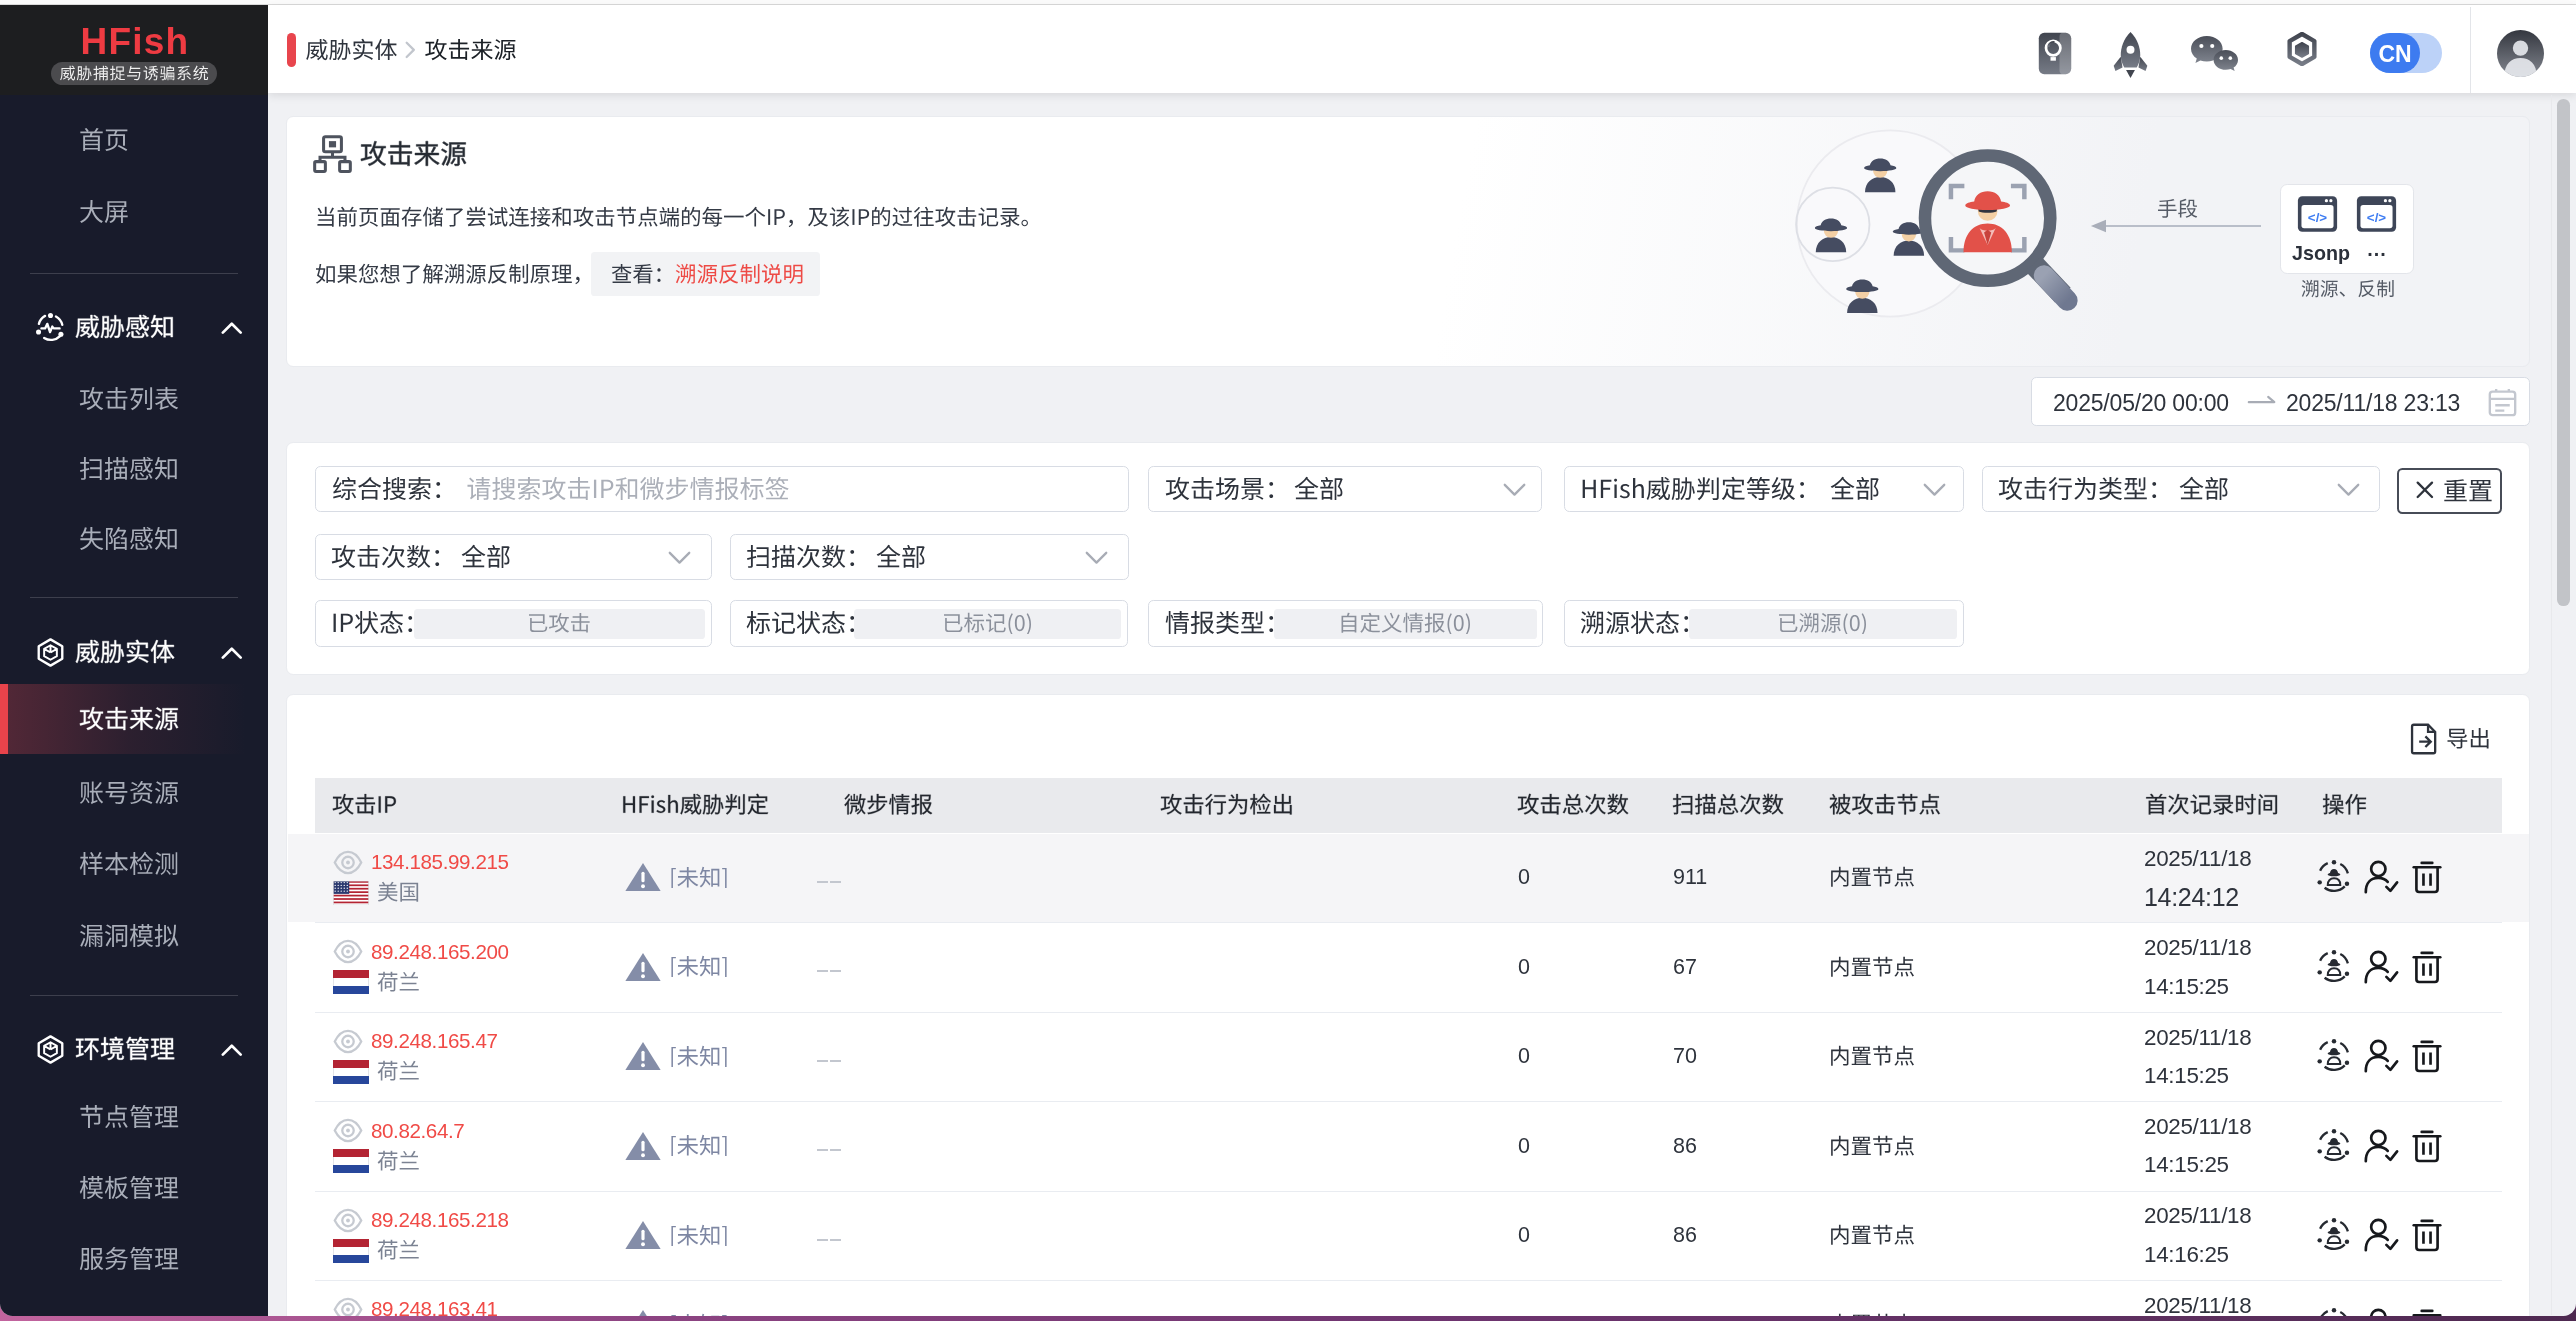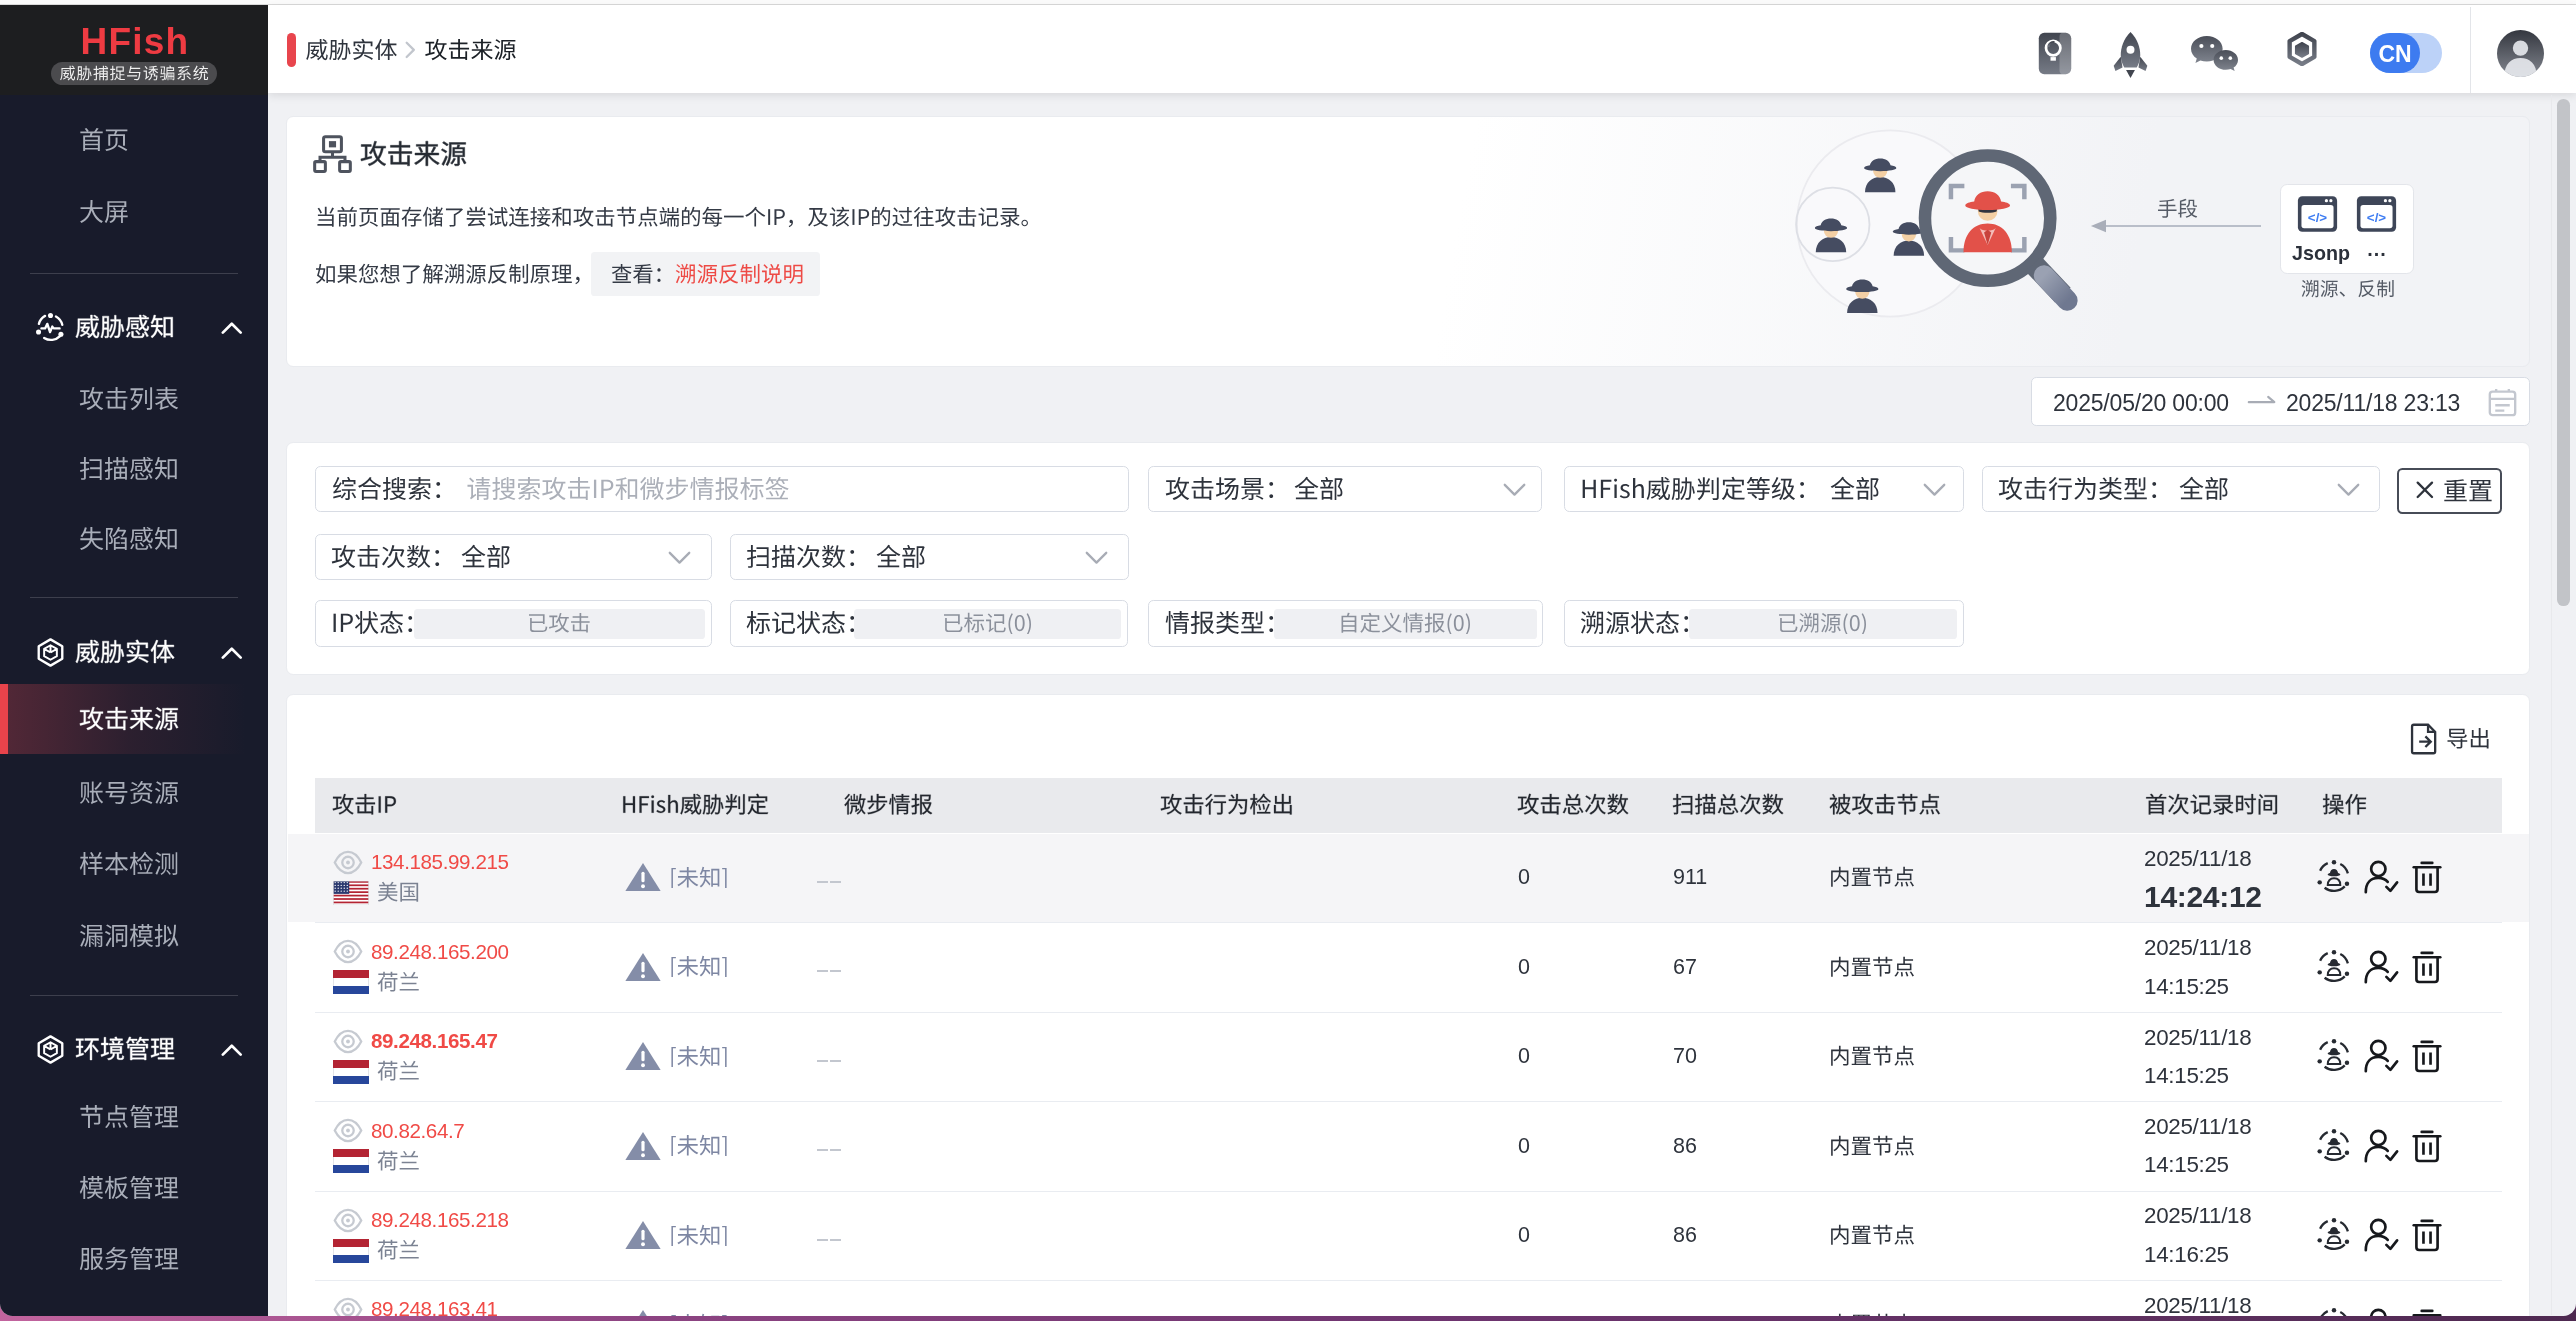--- a/index.html
+++ b/index.html
@@ -968,21 +968,21 @@
     <div style="position:absolute;left:1673px;top:877px;transform:translate(0,-50%);font-family:'Liberation Sans',sans-serif;font-size:21.5px;font-weight:400;color:#2e333c;white-space:nowrap">911</div>
     <div style="position:absolute;left:1829px;top:866px">
       <svg style="display:block;width:86px;height:21.5px" viewBox="0 -880 4000 1000" fill="#2e333c">
         <use href="#g143" x="0"></use>
         <use href="#g119" x="1000"></use>
         <use href="#g42" x="2000"></use>
         <use href="#g43" x="3000"></use>
       </svg>
     </div>
     <div style="position:absolute;left:2144px;top:859px;transform:translate(0,-50%);font-family:'Liberation Sans',sans-serif;font-size:22.4px;font-weight:400;letter-spacing:-0.3px;color:#2e333c;white-space:nowrap">2025/11/18</div>
-    <div style="position:absolute;left:2144px;top:897px;transform:translate(0,-50%);font-family:'Liberation Sans',sans-serif;font-size:30px;font-weight:700;letter-spacing:-0.3px;color:#2e333c;white-space:nowrap">14:24:12</div>
+    <div style="position:absolute;left:2144px;top:897px;transform:translate(0,-50%);font-family:'Liberation Sans',sans-serif;font-size:25px;font-weight:400;letter-spacing:-0.3px;color:#2e333c;white-space:nowrap">14:24:12</div>
     <svg class="abs" style="left:2317px;top:860px" width="34" height="34" viewBox="0 0 38 38">
 <g stroke="#262a31" stroke-width="2.6" fill="none">
 <path d="M12 3.5 A17 17 0 0 0 3.5 12"></path>
 <path d="M34.5 15 A17 17 0 0 0 26 4.5"></path>
 <path d="M31 29.5 A17 17 0 0 1 8.5 31"></path>
 </g>
 <circle cx="19" cy="2.5" r="2.5" fill="#262a31"></circle>
       <circle cx="3" cy="25" r="2.5" fill="#262a31"></circle>
       <circle cx="33.5" cy="26.5" r="2.5" fill="#262a31"></circle>
 <g transform="translate(19,21)">
@@ -1077,21 +1077,21 @@
 <path d="M5 8 V33 a3 3 0 0 0 3 3 H26 a3 3 0 0 0 3 -3 V8"></path>
 <path d="M13 15 V29 M21 15 V29"></path>
 </g>
     </svg>
     <div class="abs" style="left:315px;top:1012px;width:2187px;height:0.9px;background:#e9ecf1"></div>
     <svg class="abs" style="left:333px;top:1029px" width="30" height="25" viewBox="0 0 34 28">
 <path d="M2 14 C6 6 11 2 17 2 C23 2 28 6 32 14 C28 22 23 26 17 26 C11 26 6 22 2 14 Z" fill="none" stroke="#c6cad1" stroke-width="2.6"></path>
 <circle cx="17" cy="14" r="6.5" fill="none" stroke="#c6cad1" stroke-width="2.6"></circle>
 <circle cx="17" cy="14" r="2.2" fill="#c6cad1"></circle>
 </svg>
-    <div style="position:absolute;left:371px;top:1041px;transform:translate(0,-50%);font-family:'Liberation Sans',sans-serif;font-size:20.6px;font-weight:700;letter-spacing:-0.4px;color:#f04a46;white-space:nowrap">89.248.165.47</div>
+    <div style="position:absolute;left:371px;top:1041px;transform:translate(0,-50%);font-family:'Liberation Sans',sans-serif;font-size:20.6px;font-weight:400;letter-spacing:-0.4px;color:#f04a46;white-space:nowrap">89.248.165.47</div>
     <div class="abs" style="left:333px;top:1060px;width:36px;height:24px;background:#fff;box-shadow:0 0 0 0.9px #e0e2e6 inset">
       <div style="position:absolute;left:0;top:0;width:36px;height:8px;background:#b32433"></div>
       <div style="position:absolute;left:0;top:16px;width:36px;height:8px;background:#27479b"></div>
     </div>
     <div style="position:absolute;left:377px;top:1060px">
       <svg style="display:block;width:43px;height:21.5px" viewBox="0 -880 2000 1000" fill="#7b8292">
         <use href="#g144" x="0"></use>
         <use href="#g145" x="1000"></use>
       </svg>
     </div>

